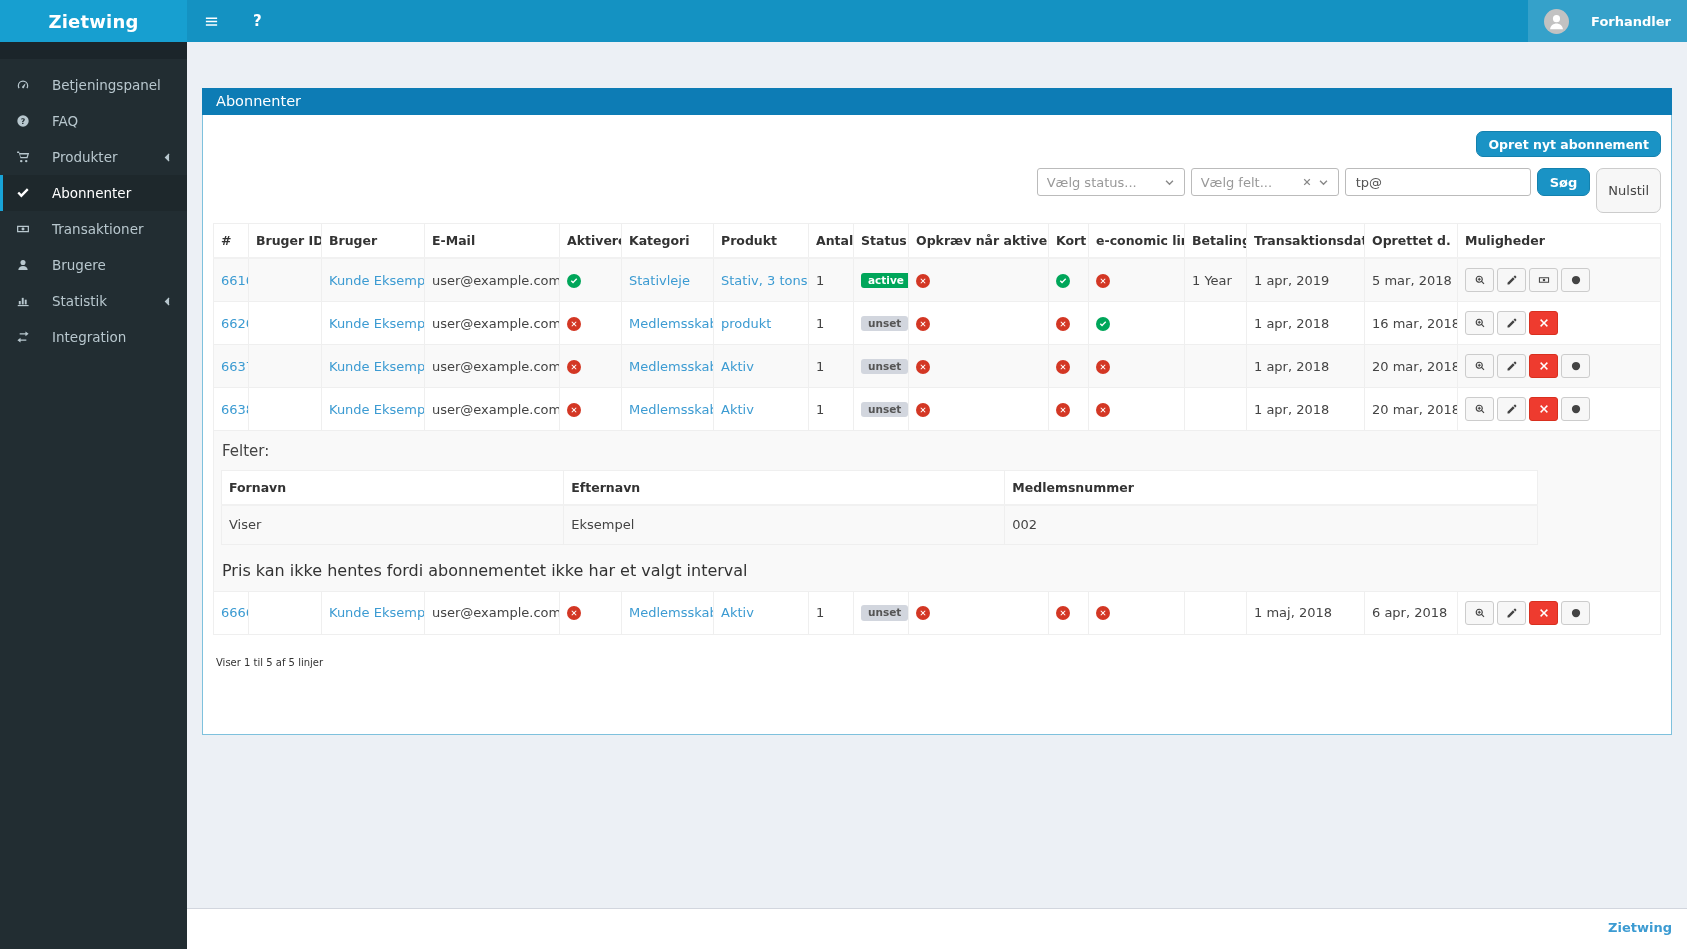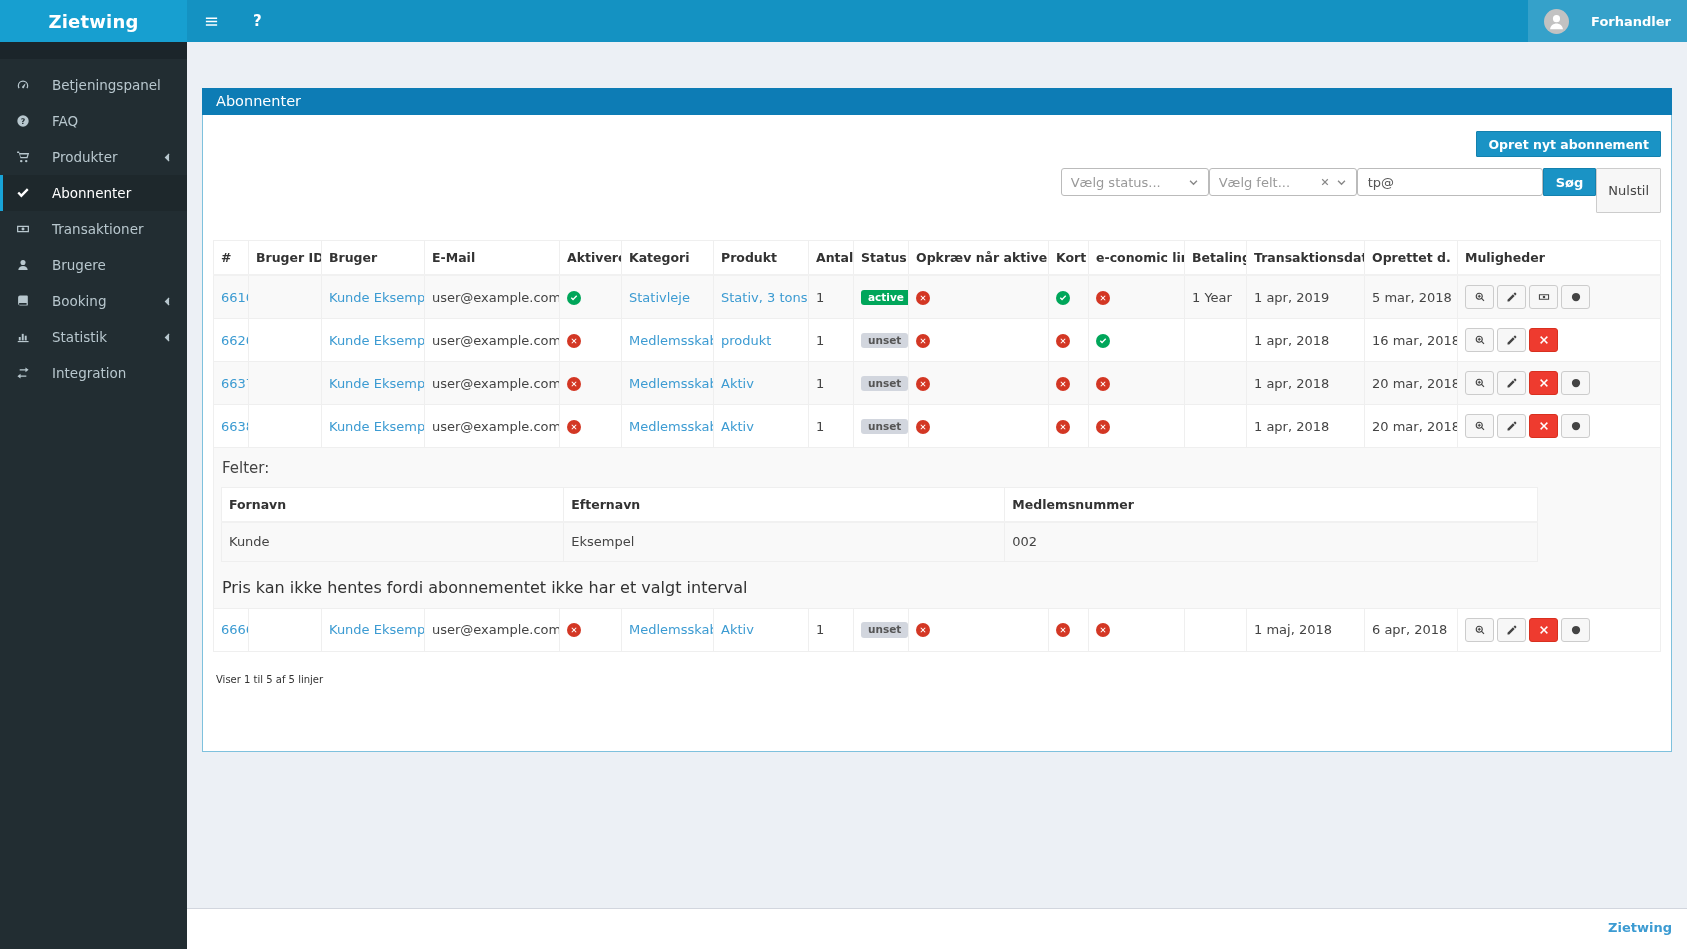--- a/index.html
+++ b/index.html
@@ -40,29 +40,29 @@
 
   .content-col{flex:1;display:flex;flex-direction:column;min-width:0}
   .content{flex:1;padding:46px 15px 15px}
 
   
   .panel{background:#fff;border:1px solid #7ec1dd}
   .panel-heading{background:var(--panel-header,#0d7cb5);color:#fff;font-size:14.5px;
                  padding:5px 14px 6px;margin:-1px -1px 0}
   .panel-body{padding:10px 10px 8px}
 
-  .btn{display:inline-flex;align-items:center;justify-content:center;border-radius:1px;cursor:pointer;
+  .btn{display:inline-flex;align-items:center;justify-content:center;border-radius:7px;cursor:pointer;
        font-family:inherit;border:1px solid transparent}
   .btn-primary{background:var(--accent-button,#1a93c5);border-color:#1481ae;color:#fff}
   .btn-default{background:#f7f7f7;border-color:#ccc;color:#444}
 
   .toolbar-row{display:flex;justify-content:flex-end;margin:6px 0 11px}
   .create-btn{height:26px;padding:0 11px;font-size:12.5px;font-weight:600}
 
-  .filters{display:flex;justify-content:flex-end;margin-bottom:27px}
+  .filters{display:flex;justify-content:flex-end;gap:6px;margin-bottom:10px}
   .s2{height:28px;width:148px;background:#fff;border:1px solid #bbb;border-radius:3px;
       display:flex;align-items:center;padding:0 9px;font-size:13px;color:#999;cursor:pointer;gap:6px}
   .s2 .ph{flex:1;overflow:hidden;white-space:nowrap}
   .s2 .xicon svg{width:10px;height:10px;fill:#888;display:block}
   .s2 .chevdn svg{width:11px;height:11px;display:block}
   .search-input{width:186px;height:28px;border:1px solid #bbb;border-radius:3px;padding:0 10px;
                 font-size:13px;color:#555;font-family:inherit;outline:none}
   .filter-btn{height:28px;padding:0 12px;font-size:13px;font-weight:600}
   .reset-btn{height:45px;padding:0 11px;font-size:13px;font-weight:400}
 
@@ -203,33 +203,20 @@
           <span class="mlabel">Transaktioner</span>
         </div>
         <div class="menu-item">
           <span class="micon">
             <svg viewBox="0 0 16 16">
               <circle cx="8" cy="5.2" r="2.9"></circle>
               <path d="M2.6 13.8c.3-3.1 2.6-4.7 5.4-4.7s5.1 1.6 5.4 4.7z"></path>
             </svg>
           </span>
           <span class="mlabel">Brugere</span>
-        </div>
-        <div class="menu-item">
-          <span class="micon">
-            <svg viewBox="0 0 16 16">
-              <path d="M4.5 1.8h8a1 1 0 0 1 1 1v9.4a1 1 0 0 1-1 1H4.8a2.4 2.4 0 0 1-2.4-2.4V4A2.2 2.2 0 0 1 4.5 1.8zm-.2 8.6a1 1 0 0 0 0 2h7.8v-2z"></path>
-            </svg>
-          </span>
-          <span class="mlabel">Booking</span>
-          <span class="chev">
-            <svg viewBox="0 0 16 16" fill="none" stroke="currentColor" stroke-width="1.8">
-              <path d="M10.3 2.8 5.1 8l5.2 5.2"></path>
-            </svg>
-          </span>
         </div>
         <div class="menu-item">
           <span class="micon">
             <svg viewBox="0 0 16 16">
               <path d="M2 12.6h12.4v1.3H2z"></path>
               <path d="M3.2 8h2.2v3.9H3.2z"></path>
               <path d="M6.6 4.4h2.2v7.5H6.6z"></path>
               <path d="M10 6.5h2.2v5.4H10z"></path>
             </svg>
           </span>
@@ -559,21 +546,21 @@
                       </colgroup>
                       <thead>
                         <tr>
                           <th>Fornavn</th>
                           <th>Efternavn</th>
                           <th>Medlemsnummer</th>
                         </tr>
                       </thead>
                       <tbody>
                         <tr>
-                          <td>Kunde</td>
+                          <td>Viser</td>
                           <td>Eksempel</td>
                           <td>002</td>
                         </tr>
                       </tbody>
                     </table>
                     <div class="price-notice">Pris kan ikke hentes fordi abonnementet ikke har et valgt interval</div>
                   </td>
                 </tr>
                 <tr>
                   <td><a href="#">6666</a></td>

